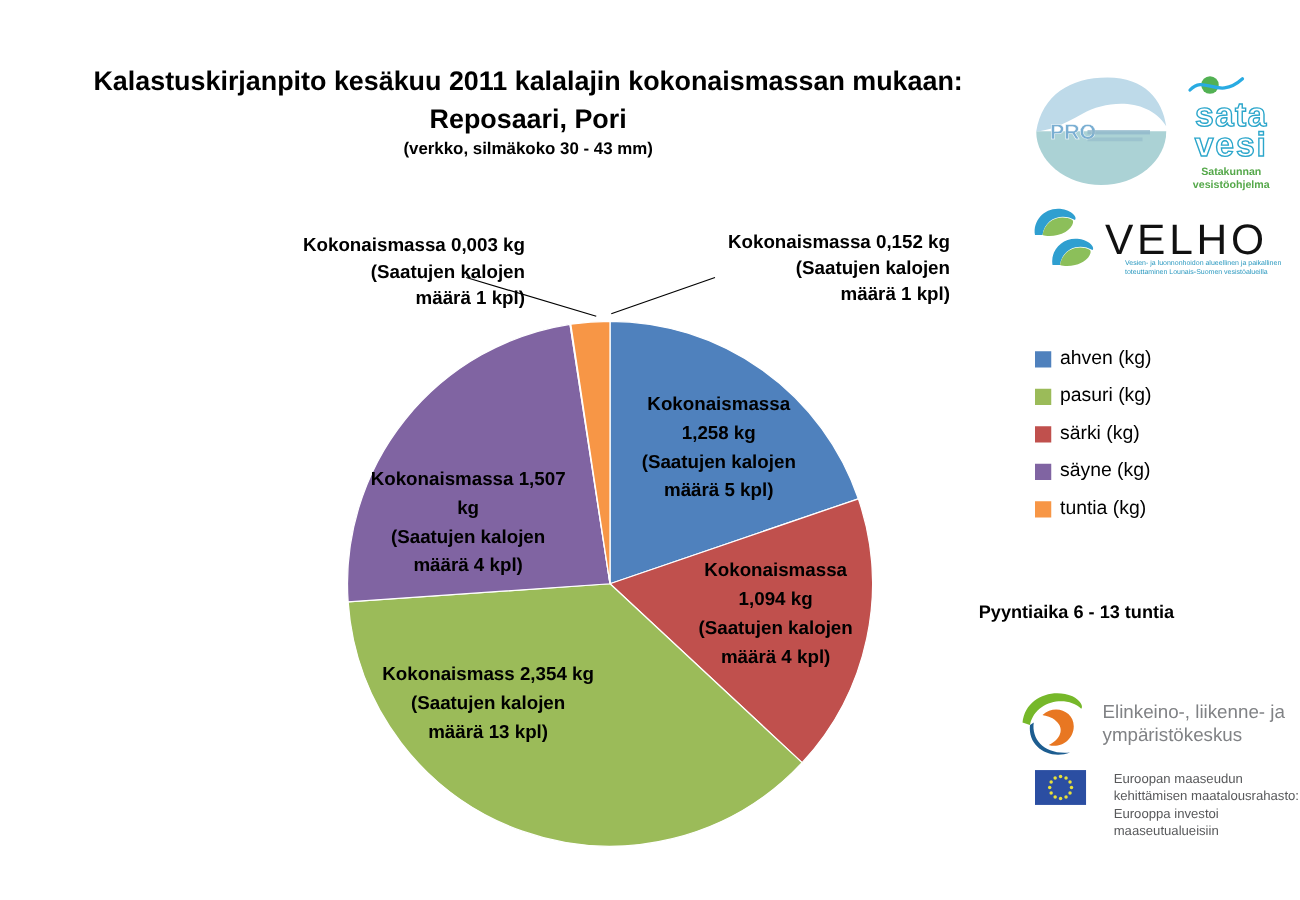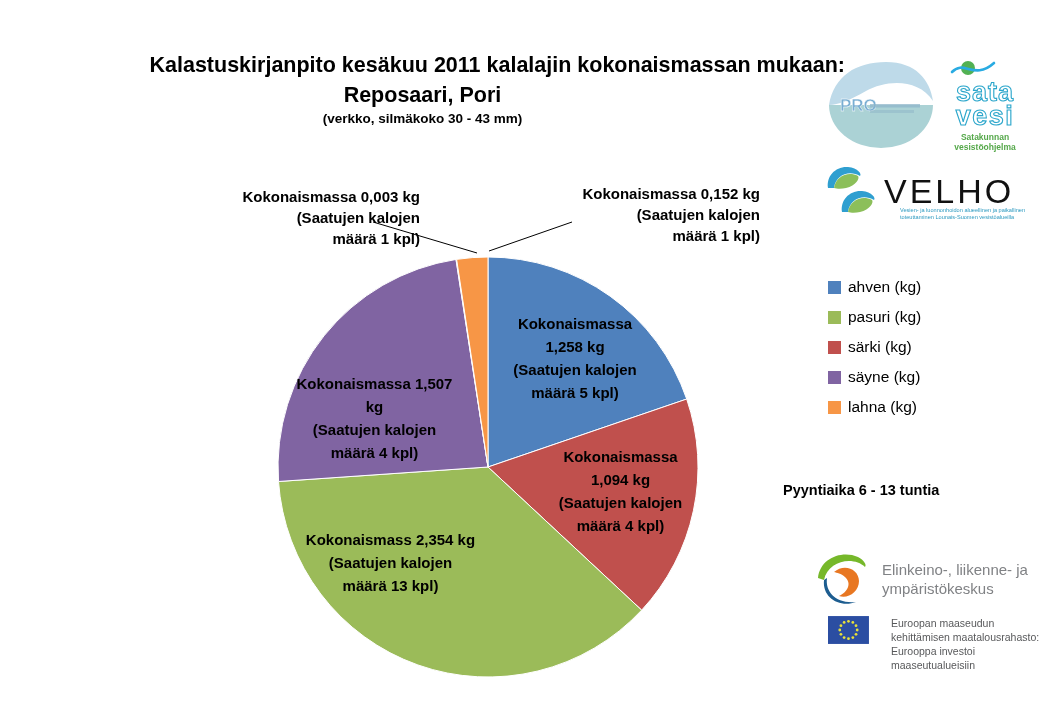--- a/index.html
+++ b/index.html
@@ -1,21 +1,21 @@
 <!DOCTYPE html>
 <html><head>
 <meta charset="utf-8">
 <style>
   html,body{margin:0;padding:0;background:#fff;}
   body{width:1040px;height:720px;position:relative;overflow:hidden;
        font-family:"Liberation Sans",sans-serif;color:#000;}
   .abs{position:absolute;}
   
   #title-block{left:0;top:50px;width:845px;text-align:center;font-weight:bold;}
-  #title-line1{font-size:21.5px;line-height:30px;text-align:right;}
+  #title-line1{font-size:21.5px;line-height:30px;}
   #title-line2{font-size:21.5px;line-height:30px;}
   #title-line3{font-size:13.5px;line-height:18px;}
   
   .slice-label{font-size:15px;font-weight:bold;line-height:23px;text-align:center;
                white-space:pre-line;}
   .callout-label{font-size:15px;font-weight:bold;line-height:21px;text-align:right;
                white-space:pre-line;}
   #ahven-label{left:475px;top:312px;width:200px;}
   #sarki-label{left:518px;top:445px;width:205px;}
   #pasuri-label{left:283px;top:528px;width:215px;}
@@ -97,21 +97,21 @@
     <div class="legend-row">
       <span class="legend-marker" style="background: rgb(192, 80, 77);"></span>
       <span class="legend-label">särki (kg)</span>
     </div>
     <div class="legend-row">
       <span class="legend-marker" style="background: rgb(128, 100, 162);"></span>
       <span class="legend-label">säyne (kg)</span>
     </div>
     <div class="legend-row">
       <span class="legend-marker" style="background: rgb(247, 150, 70);"></span>
-      <span class="legend-label">lahna (kg)</span>
+      <span class="legend-label">tuntia (kg)</span>
     </div>
   </div>
 
 <div class="abs" id="pyyntiaika">Pyyntiaika 6 - 13 tuntia</div>
 
 <svg class="abs" id="pro-logo" width="114" height="96" viewBox="0 0 114 96">
   <path d="M5 49 A52 43 0 0 0 109 49 Z" fill="#abd2d5"></path>
   <path d="M5 49 C10 20 32 6 62 6 C92 6 106 24 109 45 C94 22 62 24 42 35 C26 44 14 49 5 49 Z" fill="#bedae9"></path>
   <text x="16" y="55" font-size="17" font-weight="bold" fill="#79aed2" stroke="#ffffff" stroke-width="0.4" font-family="Liberation Sans,sans-serif">PRO</text>
   <rect x="46" y="48" width="50" height="3.5" fill="#8fb6c9" opacity="0.75"></rect>

